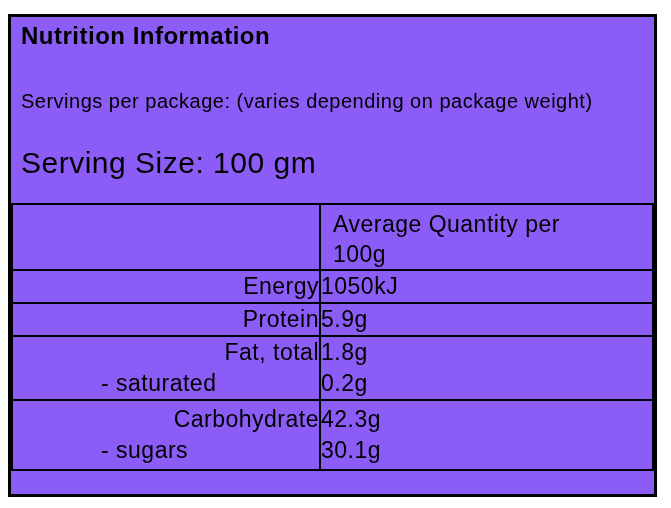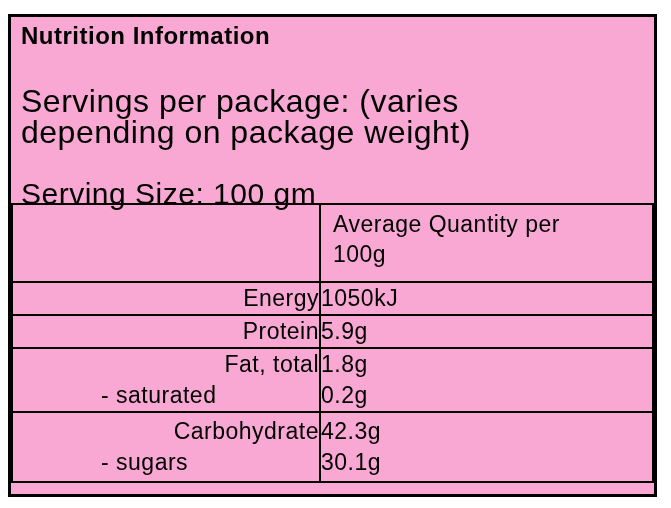--- a/index.html
+++ b/index.html
@@ -8,36 +8,36 @@
     background: #ffffff;
     font-family: "Liberation Sans", sans-serif;
     color: #000000;
     overflow: hidden;
   }
   .label-box {
     position: absolute;
     left: 8px; top: 14px;
     width: 649px; height: 483px;
     border: 3px solid #000000;
-    background: #f9a8d4;
+    background: #8b5cf6;
     overflow: hidden;
   }
   .top-section {
     height: 186px;
     padding: 5px 12px 0 10px;
     letter-spacing: 0.5px;
   }
   .title {
     font-size: 24px;
     font-weight: bold;
     line-height: 28px;
   }
   .servings {
     margin-top: 36px;
-    font-size: 32px;
+    font-size: 20px;
     line-height: 31px;
     max-width: 585px;
   }
   .serving-size {
     margin-top: 31px;
     font-size: 30px;
     line-height: 30px;
   }
   table.nutrition-table {
     width: 100%;
@@ -48,21 +48,21 @@
   }
   .col-nutrient { width: 308px; }
   .col-amount  { width: auto; }
   table.nutrition-table td {
     border: 2px solid #000000;
     vertical-align: middle;
     overflow: hidden;
   }
   td.qty-header {
     vertical-align: top;
-    padding: 4px 8px 12px 12px;
+    padding: 4px 8px 0 12px;
   }
   td.qty-header .hdr-text {
     line-height: 30px;
     max-width: 260px;
   }
   tr.header-row td { height: 61px; }
   tr.row-single td { height: 31px; }
   tr.row-group td  { height: 62px; vertical-align: middle; }
   tr.row-group-lg td { height: 70px; }
   td.nutrient { padding-left: 10px; }

